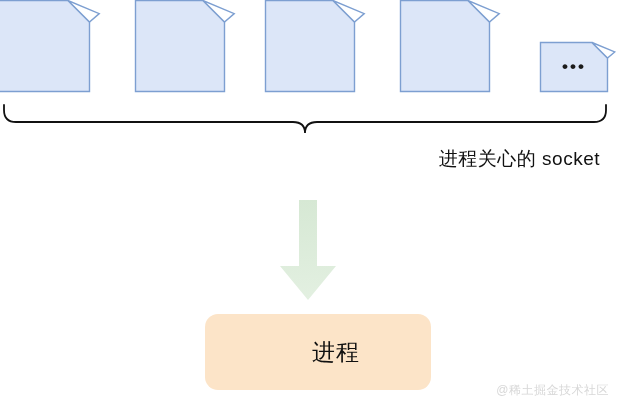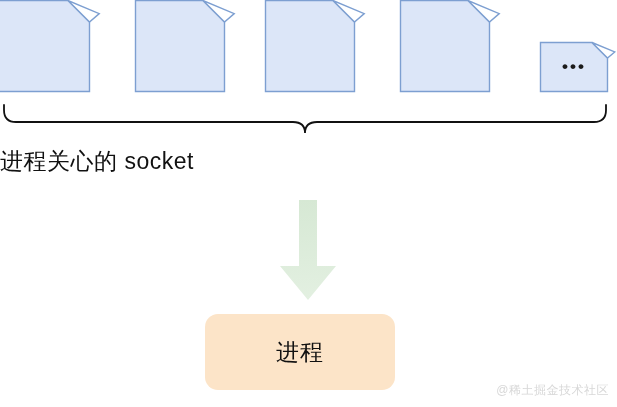--- a/index.html
+++ b/index.html
@@ -44,22 +44,22 @@
     top: 100px;
     width: 617px;
     height: 40px;
   }
   #brace svg { display: block; }
   #socket-label {
     position: absolute;
     left: 0;
     top: 146px;
     width: 600px;
-    text-align: left;
-    font-size: 23px;
+    text-align: right;
+    font-size: 19px;
     color: #111111;
     letter-spacing: 0.5px;
     white-space: nowrap;
   }
   #arrow {
     position: absolute;
     left: 262px;
     top: 198px;
     width: 92px;
     height: 105px;
@@ -68,20 +68,21 @@
   #process-box {
     position: absolute;
     left: 205px;
     top: 314px;
     width: 190px;
     height: 76px;
     border-radius: 13px;
     display: flex;
     align-items: center;
     justify-content: center;
+    padding-left: 36px;
   }
   #process-label {
     font-size: 23px;
     color: #111111;
     letter-spacing: 1px;
   }
   #watermark {
     position: absolute;
     right: 8px;
     bottom: 8px;

